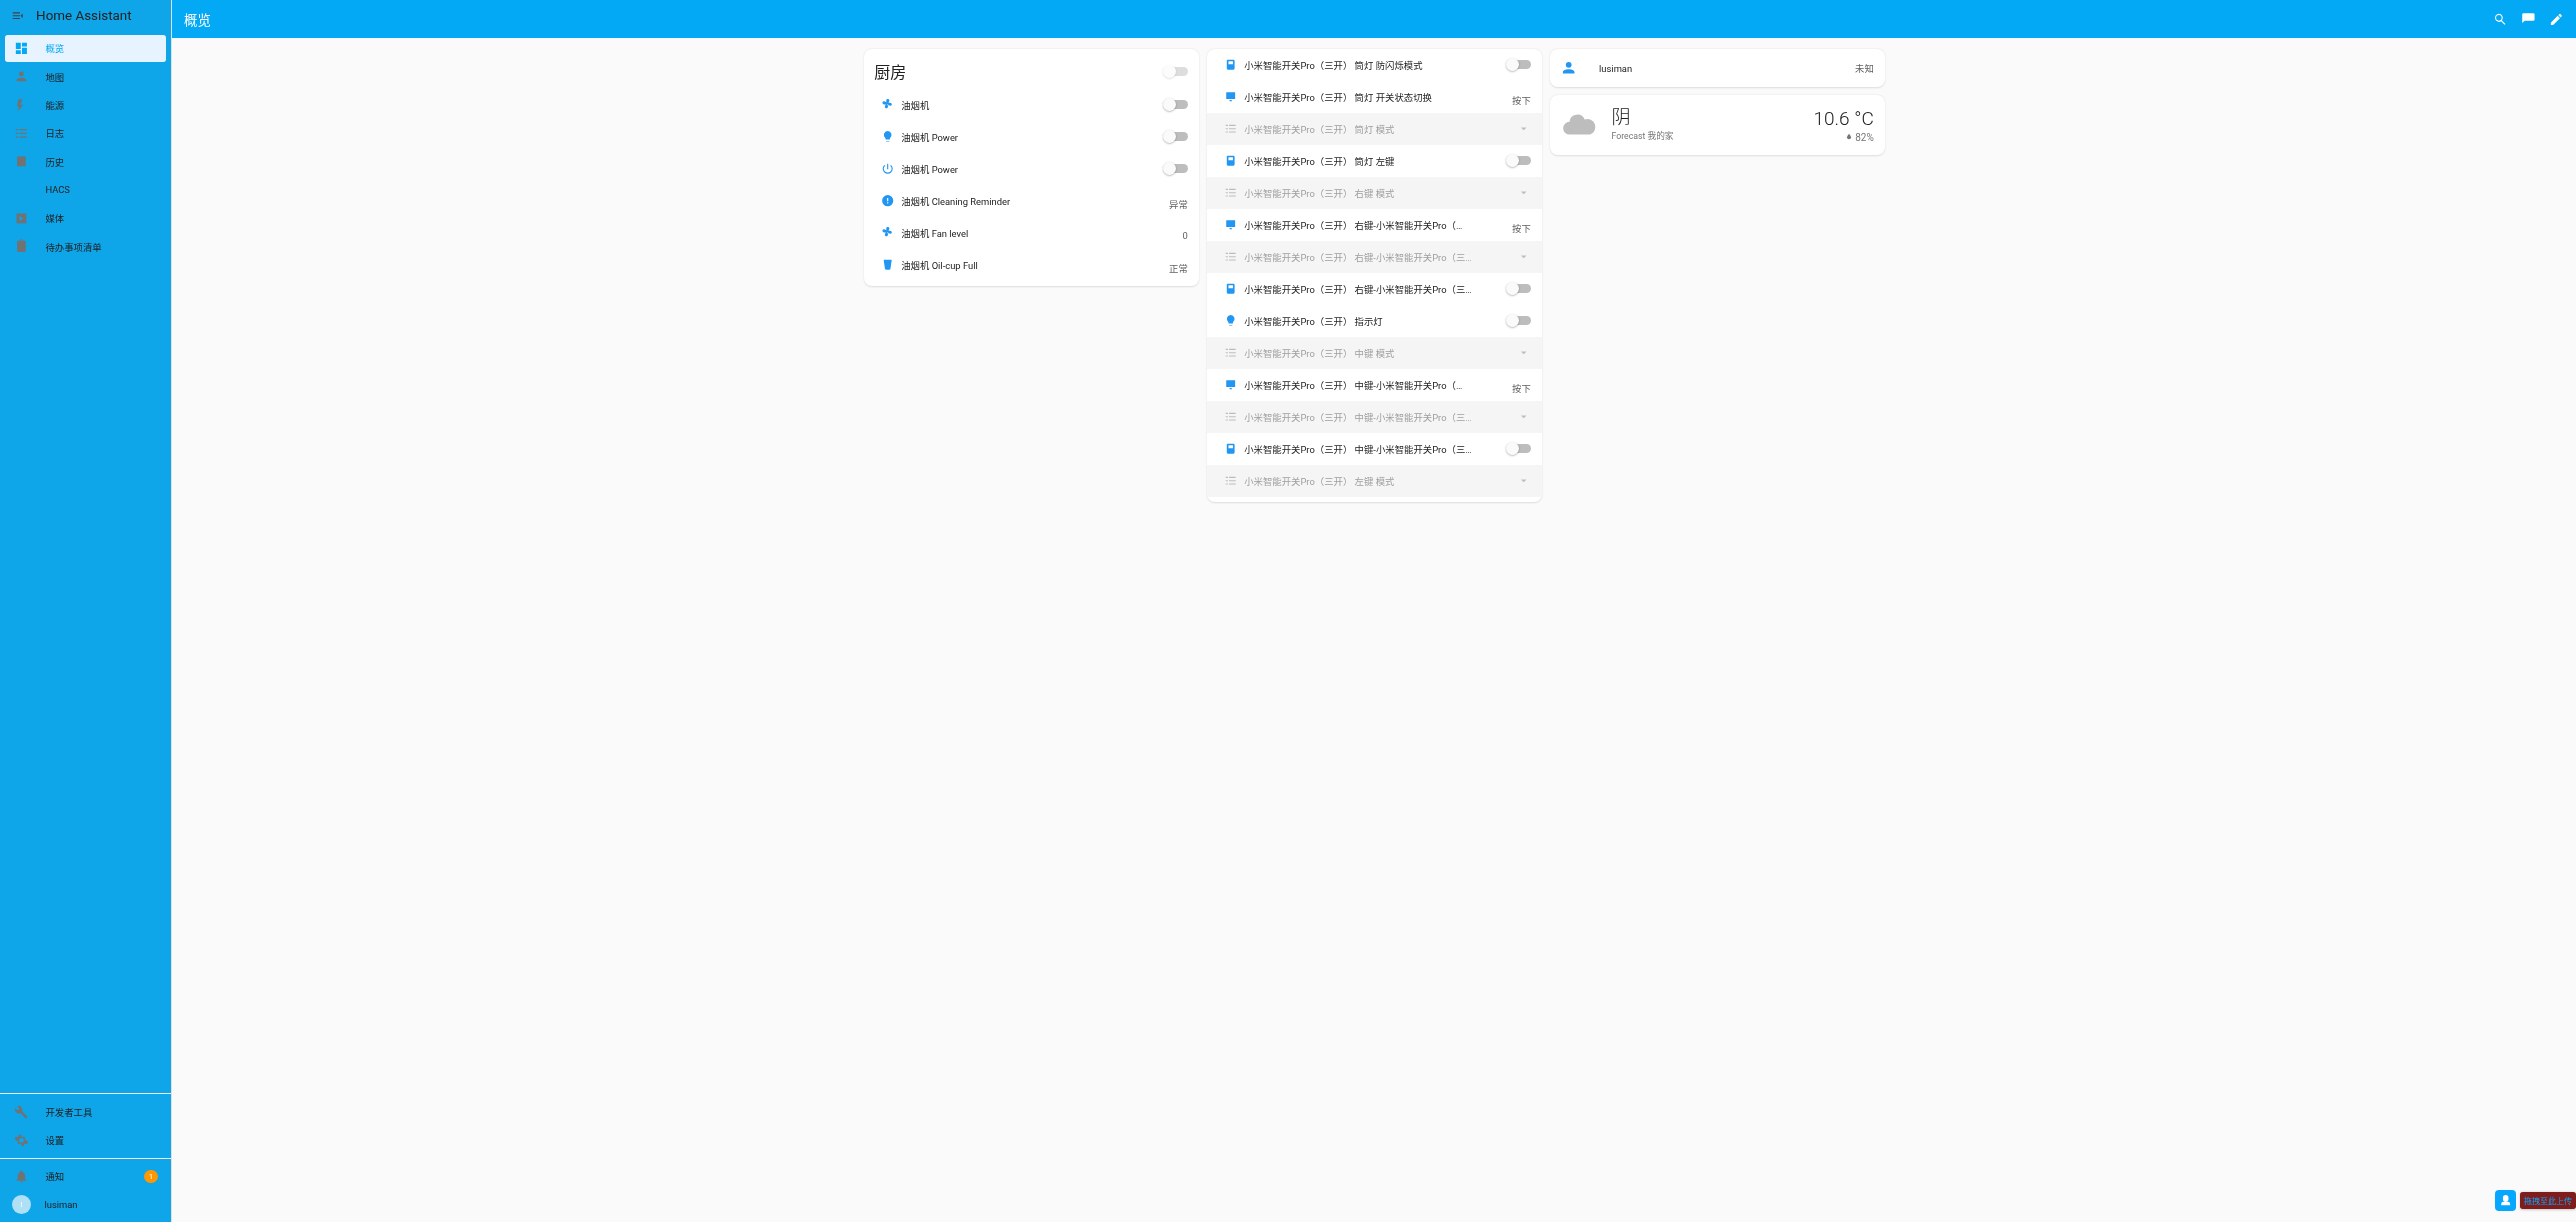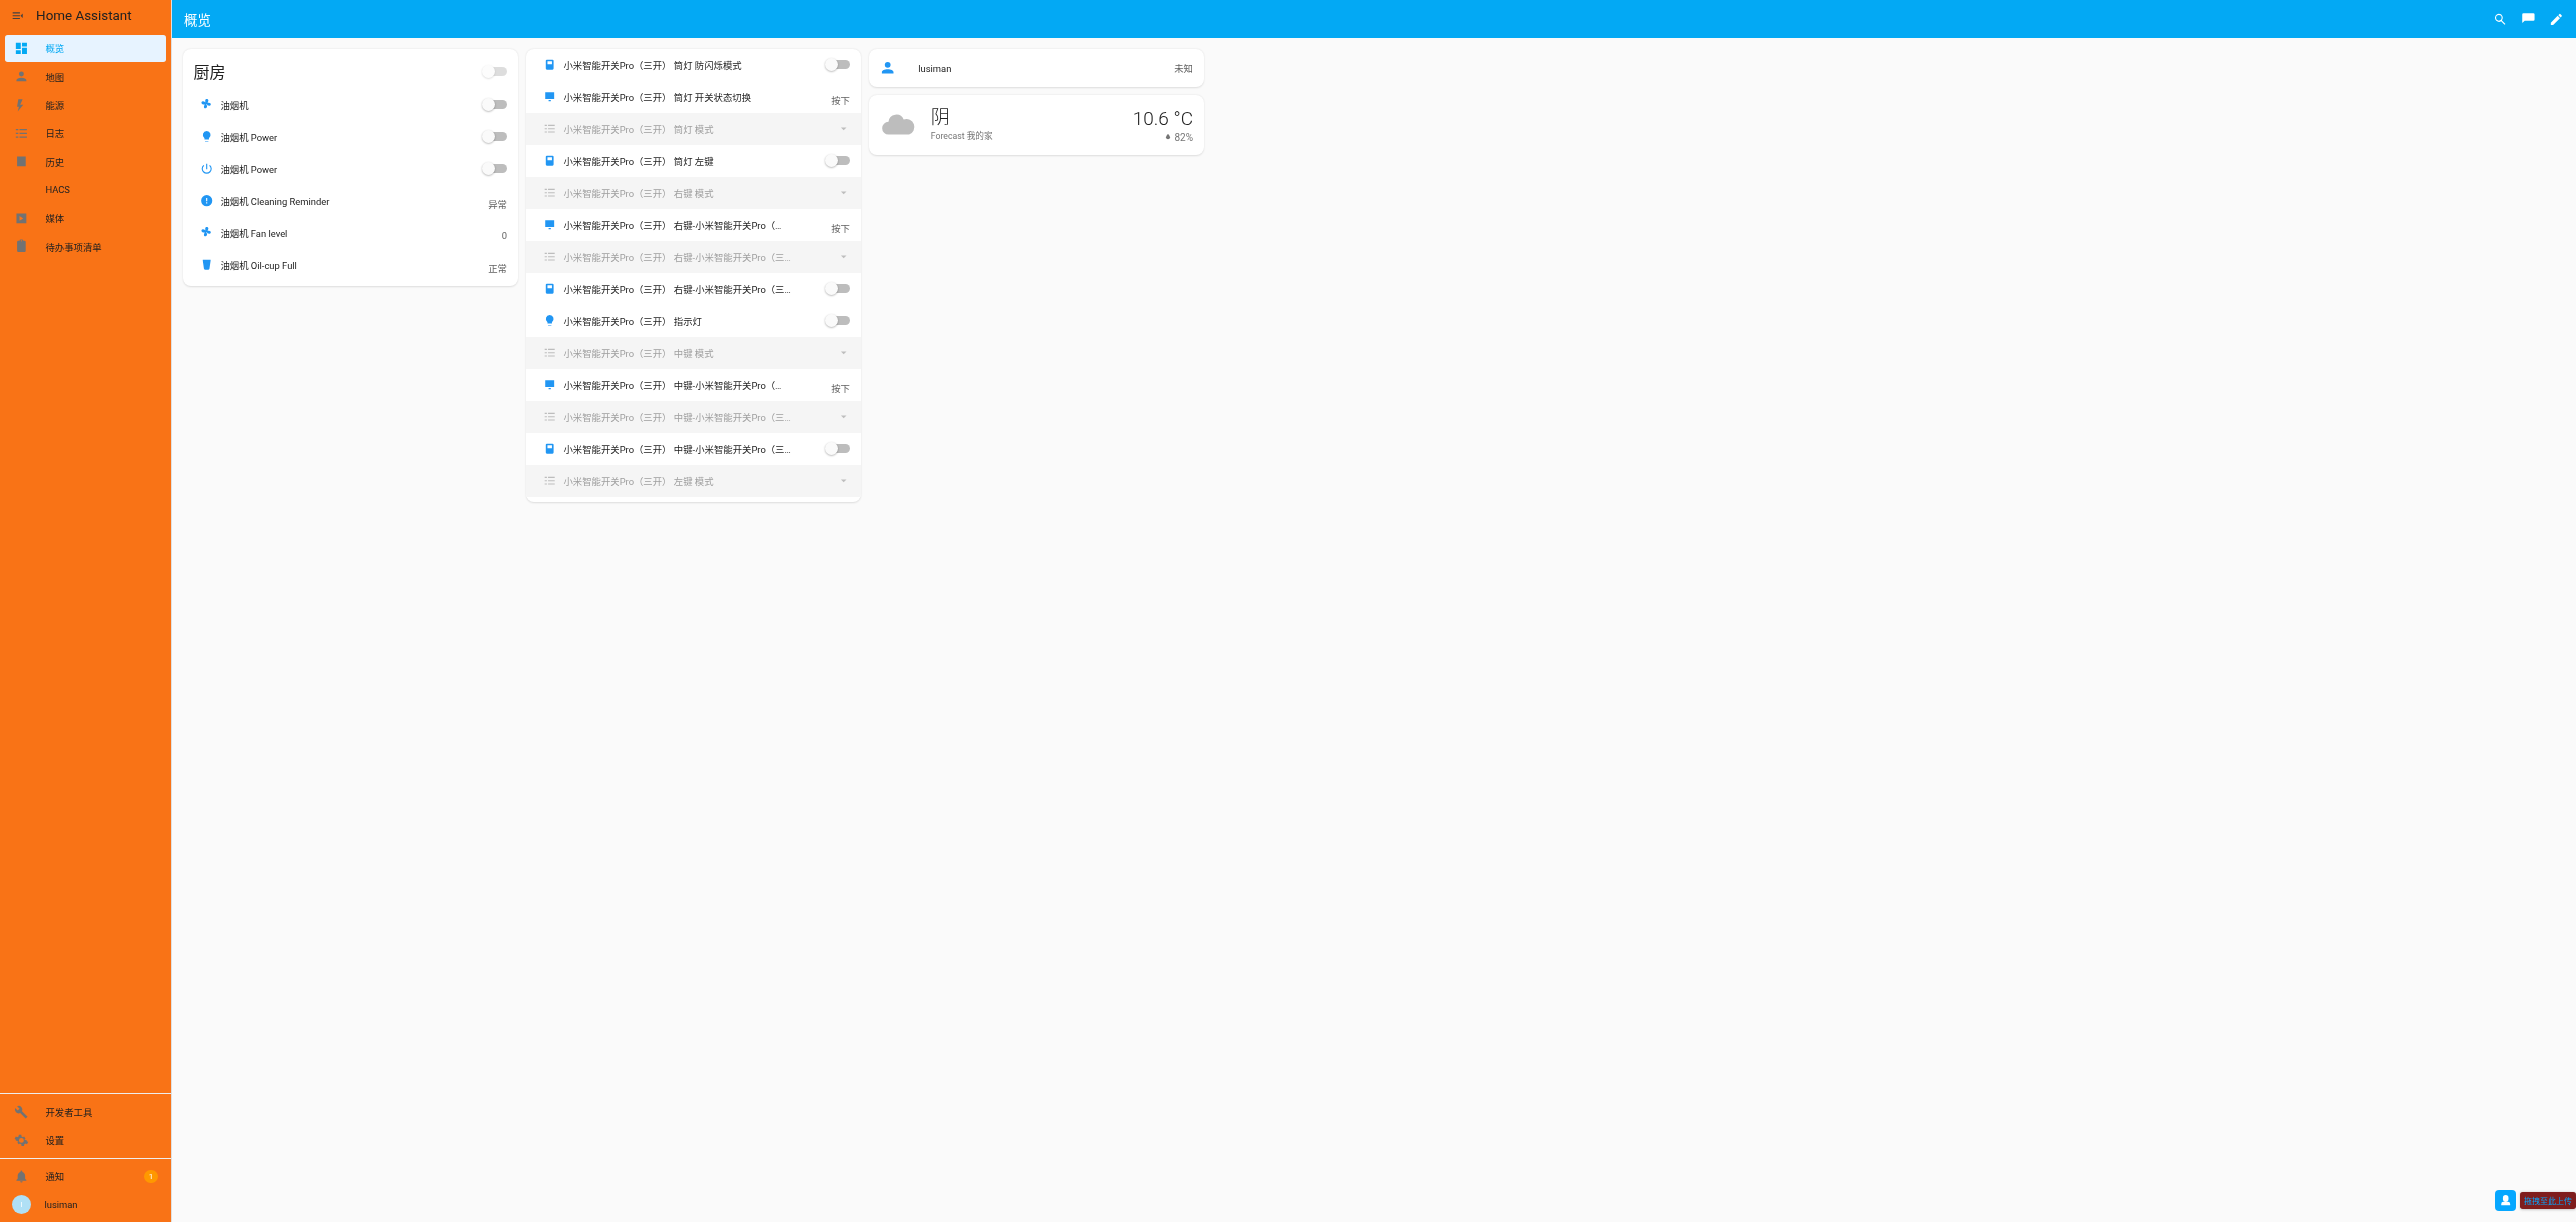--- a/index.html
+++ b/index.html
@@ -1,40 +1,40 @@
 <!DOCTYPE html>
 <html><head>
 <meta charset="utf-8">
 <style>
   * { box-sizing: border-box; margin: 0; padding: 0; }
   html, body { height: 100%; font-family: Roboto, "Noto Sans CJK SC", "Microsoft YaHei", sans-serif; font-size: 9.4px; color: #212121; }
   body { display: flex; background: #fafafa; overflow: hidden; }
 
   
-  .sidebar { width: 172px; background: #f97316; display: flex; flex-direction: column; border-right: 0.7px solid #e0e0e0; }
+  .sidebar { width: 172px; background: #0ea5e9; display: flex; flex-direction: column; border-right: 0.7px solid #e0e0e0; }
   .sidebar-header { display: flex; align-items: center; padding: 8px 10.7px; font-size: 13.4px; font-weight: 400; color: #212121; }
   .sidebar-header .collapse { margin-right: 12px; color: #424242; cursor: pointer; }
   .nav { flex: 1; overflow-y: auto; padding: 2.7px 5.4px; }
   .nav-item { display: flex; align-items: center; height: 27px; padding: 0 8px; margin: 1.3px 0; border-radius: 2.7px; cursor: pointer; color: #212121; }
   .nav-item.active { background: #e7f3ff; color: #03a9f4; }
   .nav-item .icon { width: 16px; display: flex; justify-content: center; margin-right: 16px; color: #727272; }
   .nav-item.active .icon { color: #03a9f4; }
   .nav-bottom { padding: 2.7px 5.4px; border-top: 0.7px solid #eee; }
   .nav-item .label { flex: 1; }
   .badge { background: #ff9800; color: #fff; border-radius: 50%; width: 13.4px; height: 13.4px; font-size: 8px; display: flex; align-items: center; justify-content: center; }
   .avatar { width: 19px; height: 19px; border-radius: 50%; background: #b0e0f5; color: #fff; display: flex; align-items: center; justify-content: center; margin-right: 13.4px; margin-left:-1.3px; font-size: 8px; }
 
   
   .main { flex: 1; display: flex; flex-direction: column; overflow: hidden; }
   .topbar { height: 38px; background: #03a9f4; color: #fff; display: flex; align-items: center; padding: 0 12px; }
   .topbar-title { font-size: 13.4px; font-weight: 400; flex: 1; }
   .topbar-actions { display: flex; gap: 12px; }
   .topbar-actions .ticon { color: #fff; cursor: pointer; width: 16px; height: 16px; display: flex; align-items: center; justify-content: center; }
 
-  .content { flex: 1; overflow: auto; padding: 10.7px; display: flex; gap: 8px; align-items: flex-start; }
+  .content { flex: 1; overflow: auto; padding: 10.7px; display: flex; gap: 8px; align-items: flex-start; justify-content: center; }
   .col { display: flex; flex-direction: column; gap: 8px; }
   .col-a, .col-b { width: 335px; }
   .col-c { width: 335px; }
 
   .card { background: #fff; border-radius: 8px; box-shadow: 0 0.7px 2px rgba(0,0,0,0.12); overflow: hidden; }
   .card-header { display: flex; align-items: center; padding: 10.7px 10.7px 5.4px 10.7px; }
   .card-title { font-size: 16px; font-weight: 400; color: #212121; flex: 1; }
   .card-rows { padding-bottom: 5.4px; }
 
   .row { display: flex; align-items: center; height: 32px; padding: 0 10.7px; }

